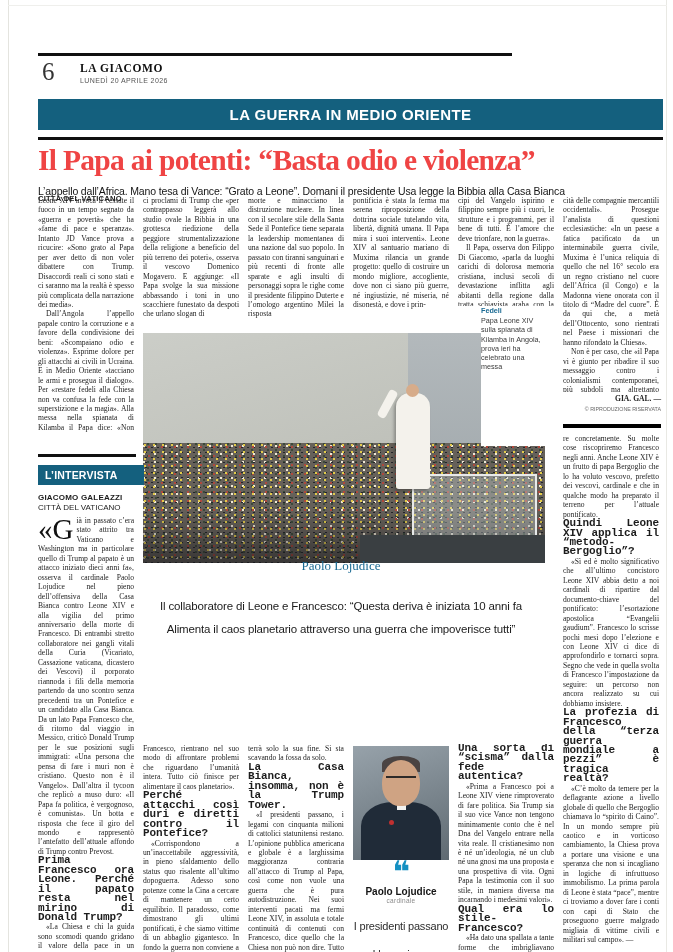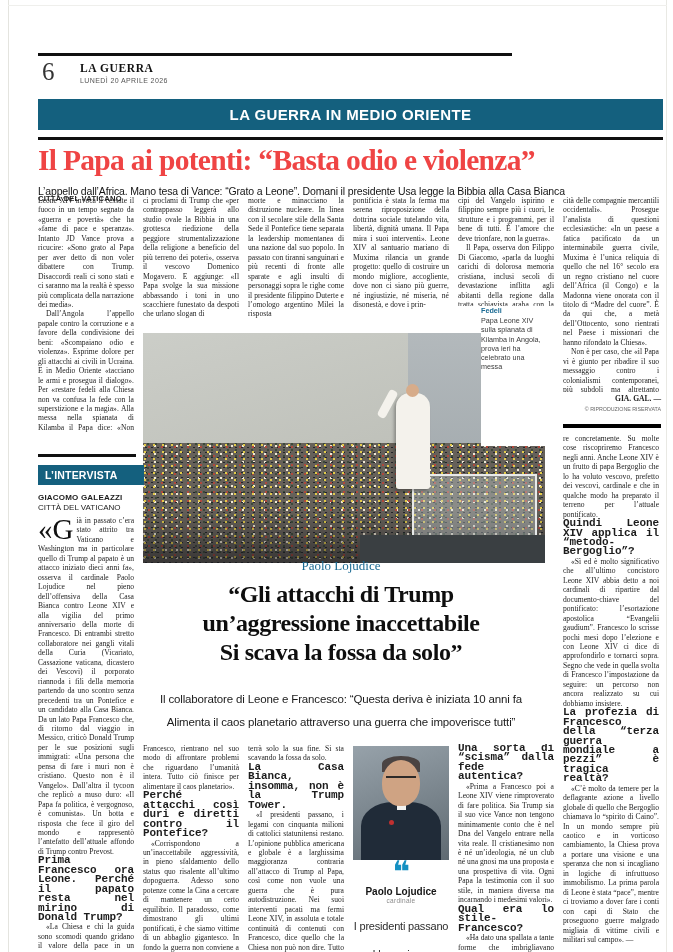--- a/index.html
+++ b/index.html
@@ -89,21 +89,21 @@
 </head>
 <body>
 
 <div class="sheet">
   <div class="edge-l"></div>
   <div class="edge-r"></div>
   <div class="edge-t"></div>
 
   <div class="abs mast-rule"></div>
   <div class="abs pageno">6</div>
-  <div class="abs brand">LA GUERRA</div>
+  <div class="abs brand">LA GIACOMO</div>
   <div class="abs edate">LUNEDÌ 20 APRILE 2026</div>
 
   <div class="abs banner" style="background:#14607e;">LA GUERRA IN MEDIO ORIENTE</div>
   <div class="abs rule2"></div>
   <div class="abs h1">Il Papa ai potenti: “Basta odio e violenza”</div>
   <div class="abs stand1">L’appello dall’Africa. Mano tesa di Vance: “Grato a Leone”. Domani il presidente Usa legge la Bibbia alla Casa Bianca</div>
 
   <div class="abs dateline dl1">CITTÀ DEL VATICANO</div>
   <div class="abs col c1 a1c1">
       <p>Leone XIV invoca il cessate il fuoco in un tempo segnato da «guerra e povertà» che ha «fame di pace e speranza». Intanto JD Vance prova a ricucire: «Sono grato al Papa per aver detto di non voler dibattere con Trump. Disaccordi reali ci sono stati e ci saranno ma la realtà è spesso più complicata della narrazione dei media».</p>
@@ -154,23 +154,20 @@
 
   <div class="abs sec-rule"></div>
   <div class="abs label" style="background:#14607e;">L’INTERVISTA</div>
   <div class="abs byline">
     <div class="nm">GIACOMO GALEAZZI</div>
     <div>CITTÀ DEL VATICANO</div>
   </div>
 
   <div class="abs ihdr">
     <div class="iname">Paolo Lojudice</div>
-    <div class="ih2" style="white-space:pre-line;">“Gli attacchi di Trump
-un’aggressione inaccettabile
-Si scava la fossa da solo”</div>
     <div class="istand" style="white-space:pre-line;">Il collaboratore di Leone e Francesco: “Questa deriva è iniziata 10 anni fa
 Alimenta il caos planetario attraverso una guerra che impoverisce tutti”</div>
   </div>
 
   <div class="abs col c1 intc1">
     <span class="dropcap">«G</span><span style="display:contents;"><p>ià in passato c’era stato attrito tra Vaticano e Washington ma in particolare quello di Trump al papato è un attacco iniziato dieci anni fa», osserva il cardinale Paolo Lojudice nel pieno dell’offensiva della Casa Bianca contro Leone XIV e alla vigilia del primo anniversario della morte di Francesco. Di entrambi stretto collaboratore nei gangli vitali della Curia (Vicariato, Cassazione vaticana, dicastero dei Vescovi) il porporato riannoda i fili della memoria partendo da uno scontro senza precedenti tra un Pontefice e un candidato alla Casa Bianca. Da un lato Papa Francesco che, di ritorno dal viaggio in Messico, criticò Donald Trump per le sue posizioni sugli immigrati: «Una persona che pensa di fare i muri non è cristiano. Questo non è il Vangelo». Dall’altra il tycoon che replicò a muso duro: «Il Papa fa politica, è vergognoso, è comunista». Un botta e risposta che fece il giro del mondo e rappresentò l’antefatto dell’attuale affondo di Trump contro Prevost.</p><p class="q">Prima Francesco ora Leone. Perché il papato resta nel mirino di Donald Trump?</p><p>«La Chiesa e chi la guida sono scomodi quando gridano il valore della pace in un mondo in cui si fanno affari colossali con la guerra e si imposta la geopolitica sulla forza. Le espressioni deliranti di Trump contro Leone XIV sono incommentabili e, come era già accaduto con</p></span>
   </div>
   <div class="abs col c2 bot">
       <p>Francesco, rientrano nel suo modo di affrontare problemi che riguardano l’umanità intera. Tutto ciò finisce per alimentare il caos planetario».</p>
       <p class="q">Perché attacchi così duri e diretti contro il Pontefice?</p>

